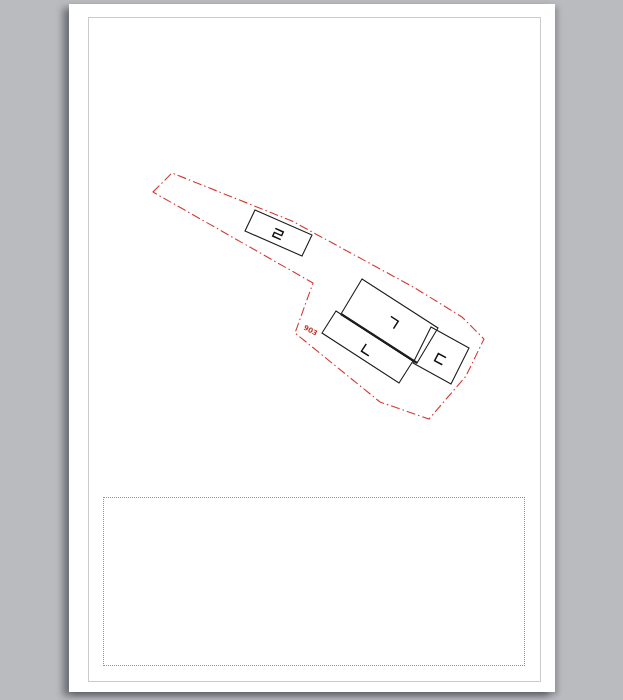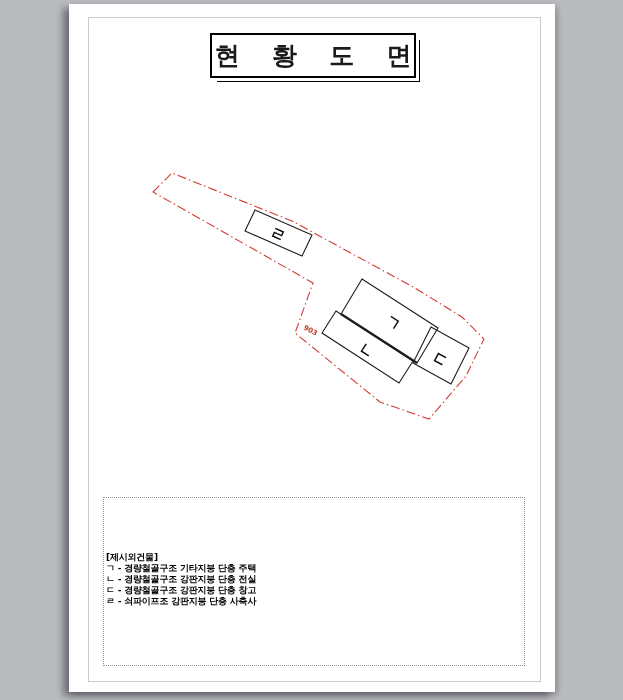--- a/index.html
+++ b/index.html
@@ -100,33 +100,23 @@
   }
 </style>
 </head>
 <body>
 
 <div class="stage">
 
   <div class="sheet">
     <div class="inner-frame"></div>
 
-    <div class="title-box">
-      <span class="title-text">현 황 도 면</span>
-    </div>
 
     <div class="legend-box"></div>
 
-    <div class="legend-text">
-      <div class="legend-line">[제시외건물]</div>
-      <div class="legend-line">ㄱ - 경량철골구조 기타지붕 단층 주택</div>
-      <div class="legend-line">ㄴ - 경량철골구조 강판지붕 단층 전실</div>
-      <div class="legend-line">ㄷ - 경량철골구조 강판지붕 단층 창고</div>
-      <div class="legend-line">ㄹ - 쇠파이프조 강판지붕 단층 사축사</div>
-    </div>
   </div>
 
   <svg class="plan" viewBox="0 0 623 700">
 
     <polygon class="boundary" points="153,192 172,173 292,221 415,288 462,317 484,339 466,376 429,419 380,402 295,333 313,283" stroke="#d23b35"></polygon>
 
     <polygon class="bldg" points="362,279 438,328 417,363 341,314"></polygon>
     <polygon class="bldg" points="336,311 413,361 399,383 322,333"></polygon>
     <polygon class="bldg" points="431,327 469,348 451,384 413,363"></polygon>
     <polygon class="bldg" points="255,210 312,235 302,256 245,231"></polygon>

